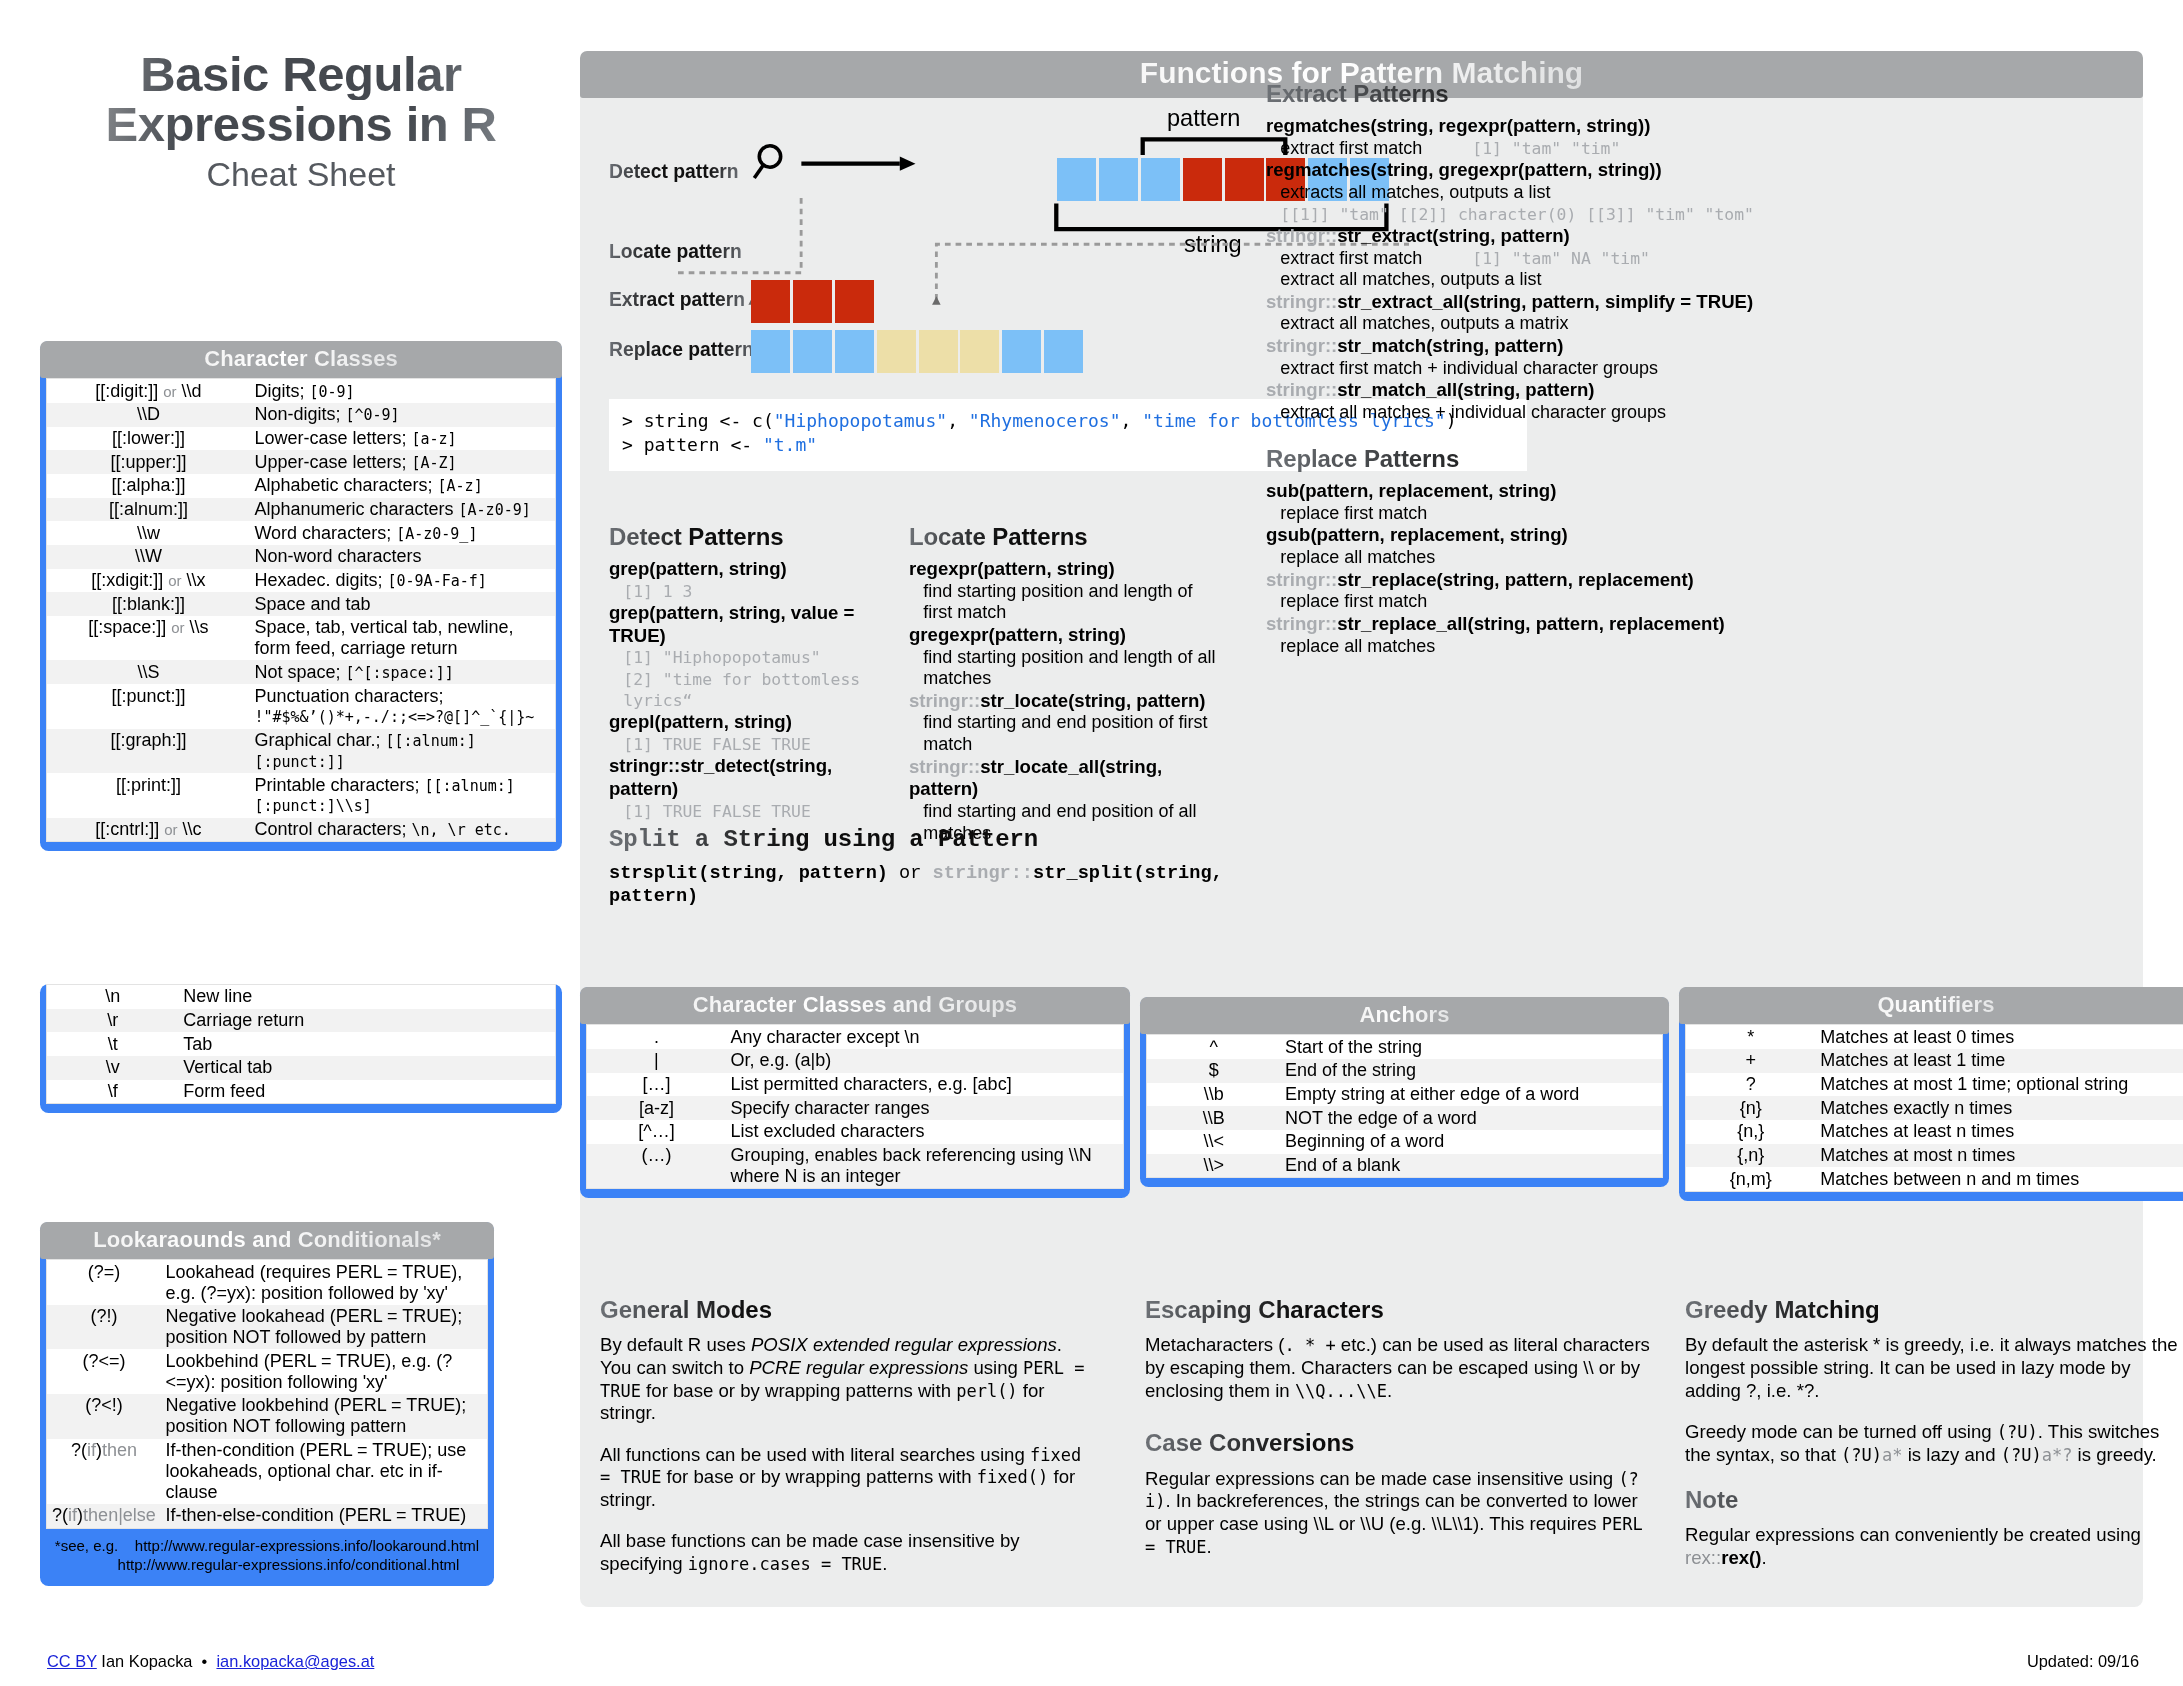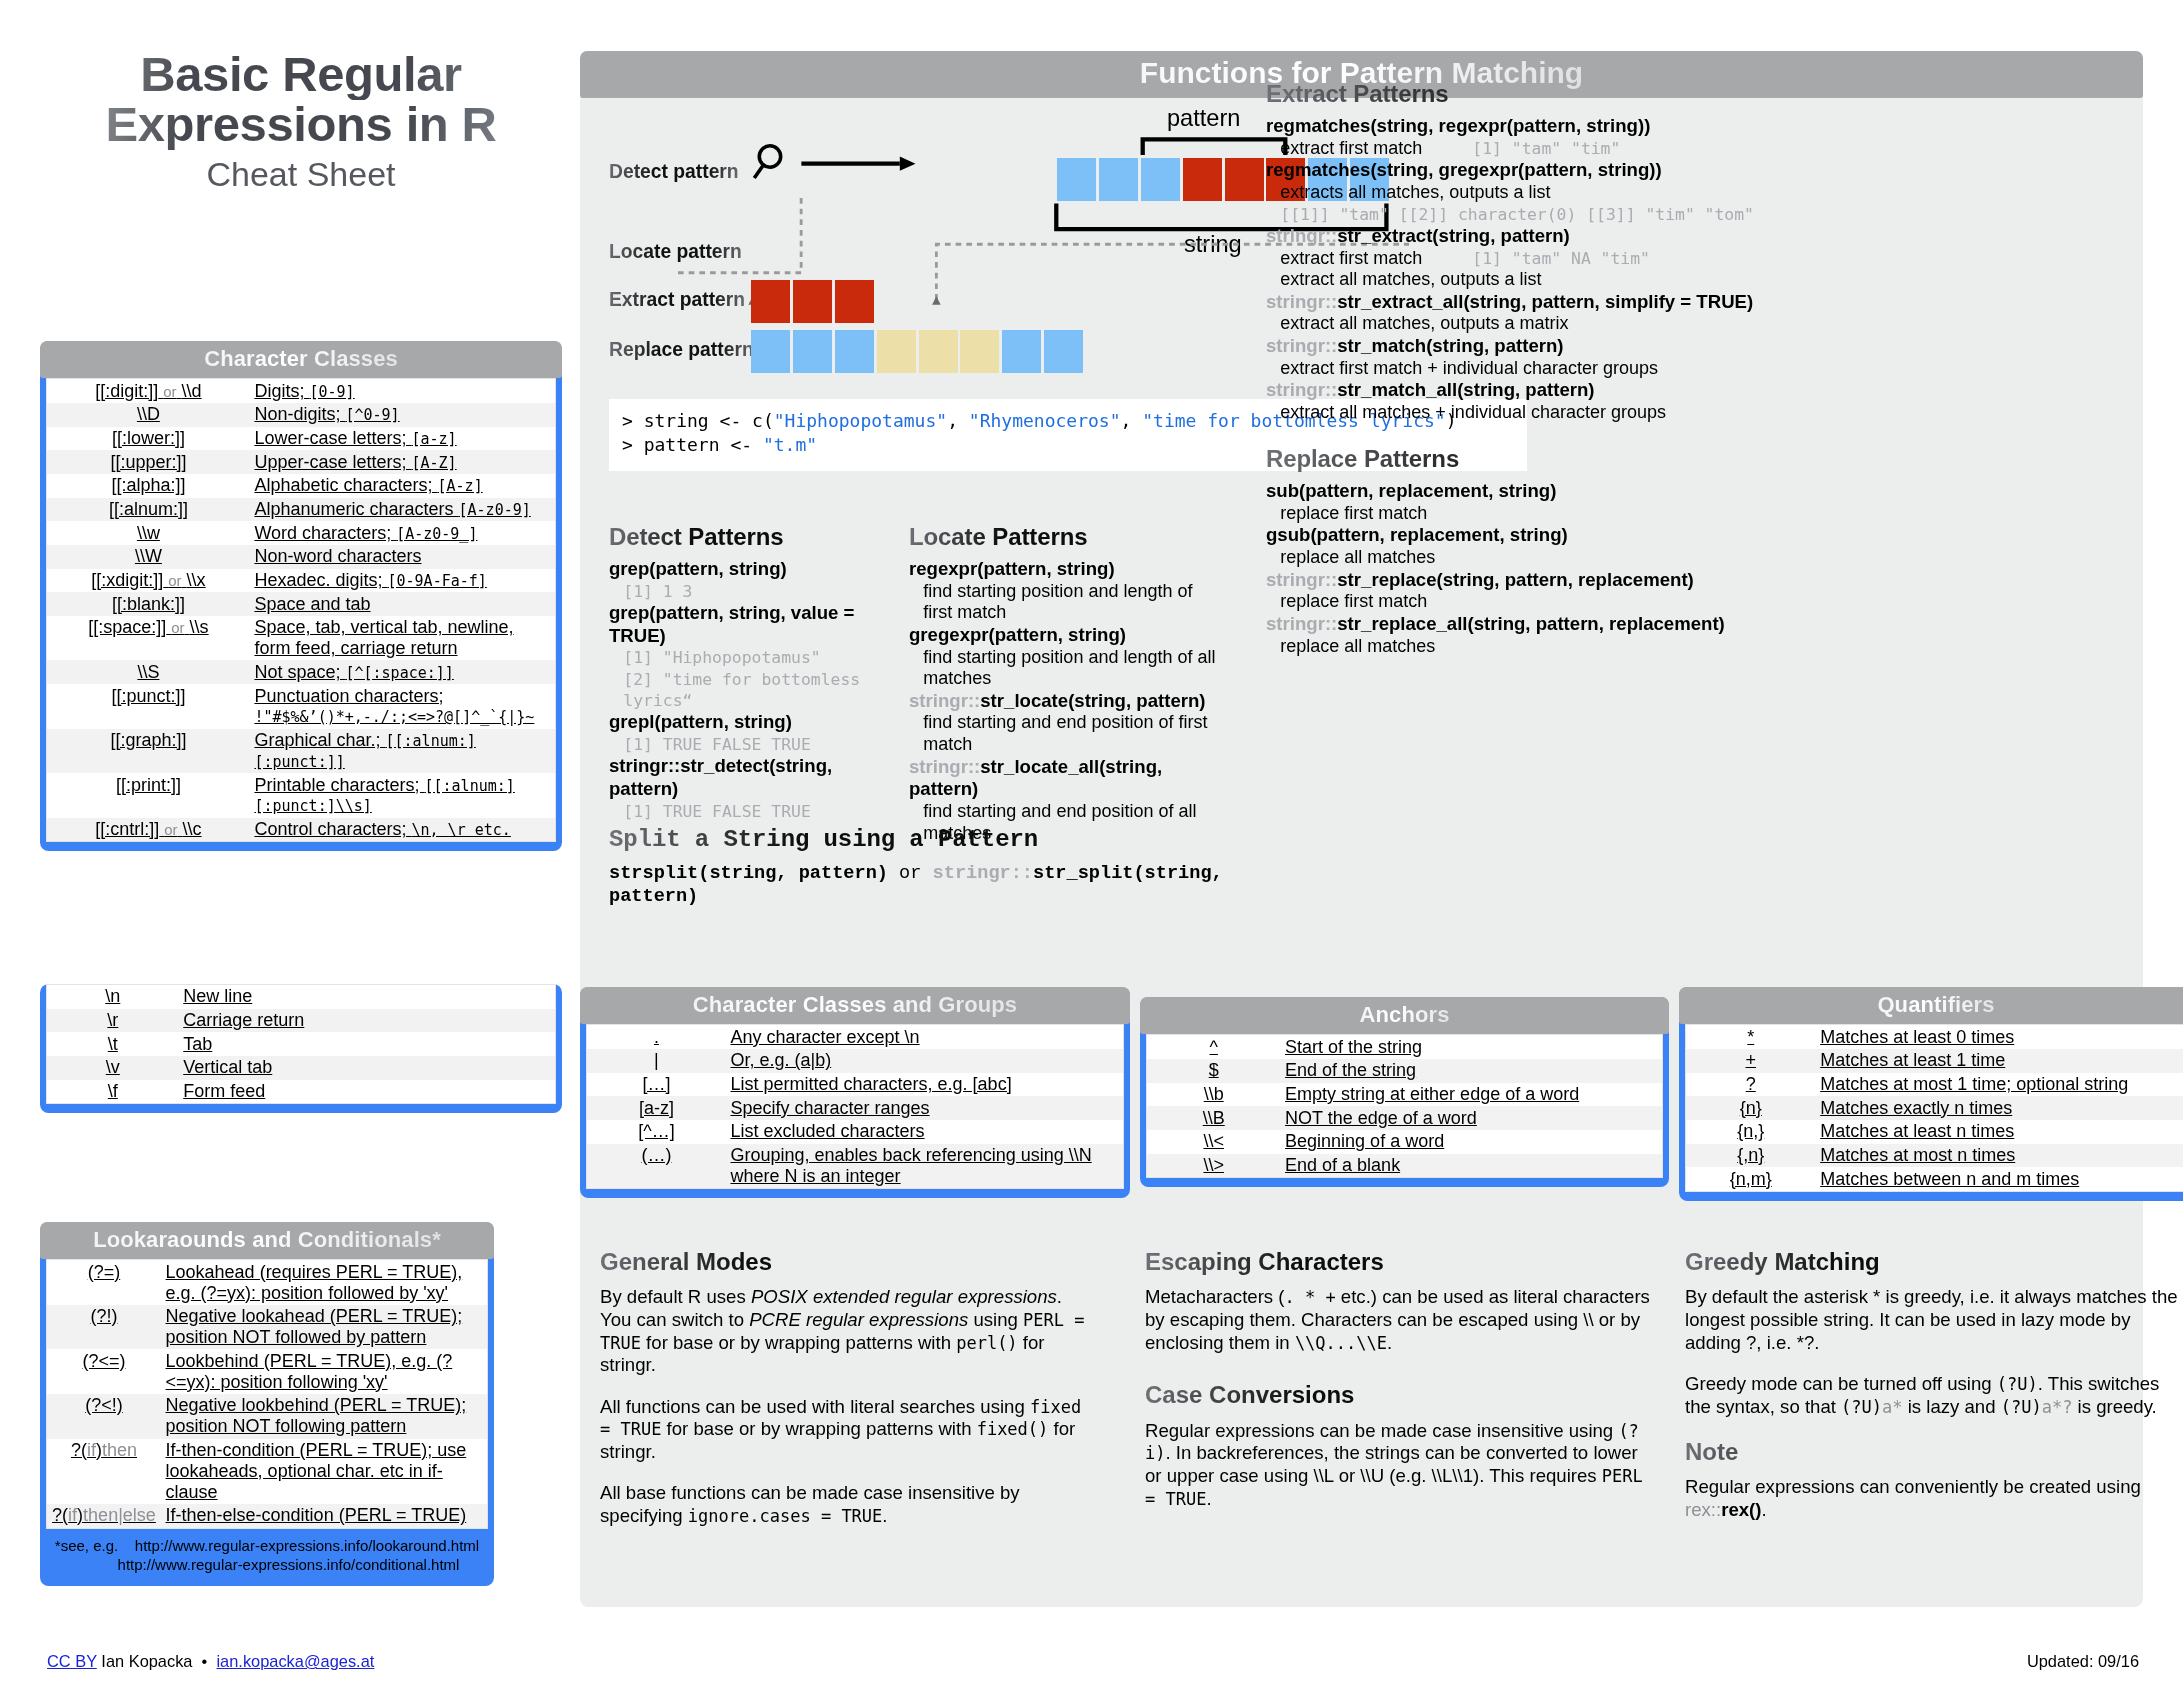--- a/index.html
+++ b/index.html
@@ -42,21 +42,21 @@
     font-size:22px; font-weight:bold;
     padding:5px 0 6.4px 0;
     letter-spacing:0.1px;
     background-image:linear-gradient(#a6a8aa,#a6a8aa);
   }
   .panel-hd span.g {
     background:linear-gradient(100deg,#f3f3f3 0%,#ffffff 40%,#e2e3e4 100%);
     -webkit-background-clip:text; background-clip:text;
     -webkit-text-fill-color:transparent; color:transparent;
   }
-  .tbl { width:100%; border-collapse:collapse; background:#ffffff;text-decoration:underline; }
+  .tbl { width:100%; border-collapse:collapse; background:#ffffff; }
   .tbl td { padding:1.4px 4.3px; vertical-align:top; font-size:18px; line-height:1.16; }
   .tbl tr:nth-child(even) td { background:#f2f2f2; }
   .tbl td.k { text-align:center; width:40%; white-space:nowrap; }
   .tbl td.k2 { text-align:center; width:26%; white-space:nowrap; }
   .mono { font-family:"DejaVu Sans Mono", monospace; font-size:15px; }
   .grey { color:#8d9094; }
   .smgrey { color:#8d9094; font-size:15px; }
   .tblwrap { margin:0 5.7px; border:0.7px solid #e3e3e3; background:#fff; }
 
   .footnote { font-size:15px; text-align:center; padding:7.1px 10px 2.9px 10px; line-height:1.3; }
@@ -122,21 +122,21 @@
   .col-locate { position:absolute; left:329px; top:472px; width:314px; }
   .col-extract{ position:absolute; left:686px; top:29px; width:850px; }
   .col-split  { position:absolute; left:29px; top:775px; width:629px;font-family:Liberation Mono, monospace; }
 
   
   .sp { position:absolute; }
   .p-ccg { left:580px; top:987px; width:550px; }
   .p-anc { left:1140px; top:997px; width:529px; }
   .p-qnt { left:1679px; top:987px; width:514px; }
 
-  .prose { position:absolute; font-size:18.6px; line-height:1.22; }
+  .prose { position:absolute; font-size:18.6px; line-height:1.22;margin-top:48px; }
   .prose p { margin:0 0 18.6px 0; }
   .prose .h3 {
     font-size:24px; font-weight:bold; margin:0 0 10px 0;
     background:linear-gradient(100deg,#6f7378 0%,#0d0d0d 30%,#0d0d0d 72%,#6f7378 100%);
     -webkit-background-clip:text; background-clip:text;
     -webkit-text-fill-color:transparent; color:transparent;
   }
   .code { font-family:"DejaVu Sans Mono", monospace; font-size:17px; }
   .it { font-style:italic; }
 

